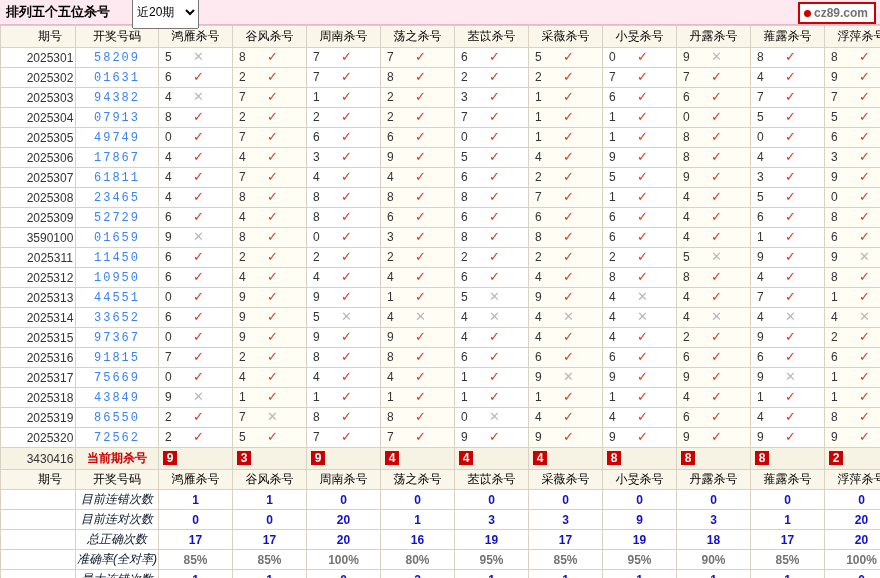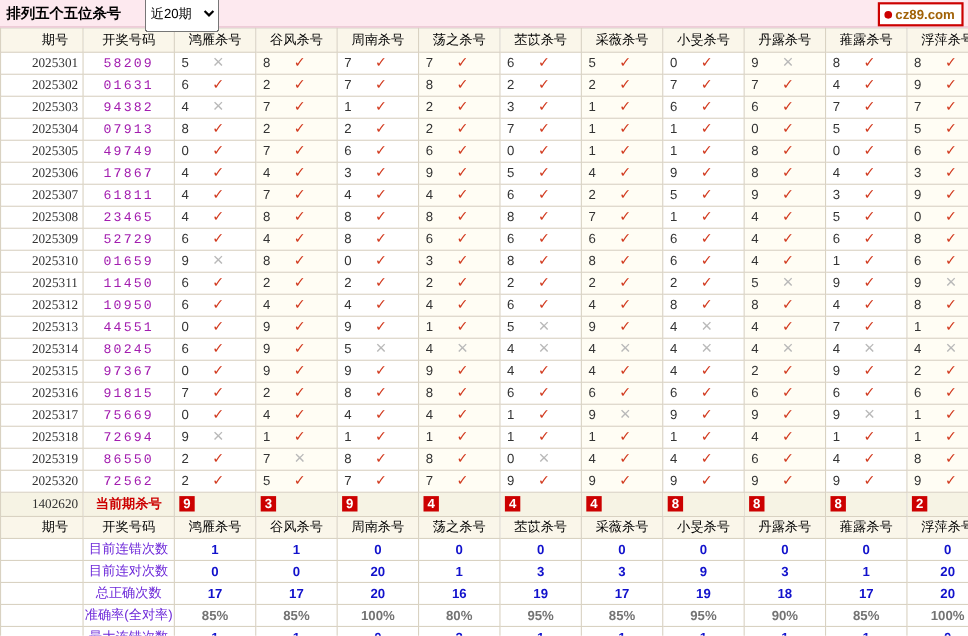--- a/index.html
+++ b/index.html
@@ -36,21 +36,21 @@
     background:#ffffff;
     border:2px solid #cc0000;
     padding:1px 6px 1px 4px;
     display:flex;align-items:center;
     height:16px;
   }
   .logo .dot{
     width:7px;height:7px;border-radius:50%;
     background:#cc0000;margin-right:3px;
   }
-  .logo .txt{color:#a16207;font-weight:bold;font-size:12px;}
+  .logo .txt{color:#737373;font-weight:bold;font-size:12px;}
 
   
   table{
     border-collapse:collapse;
     width:880px;
     table-layout:fixed;
   }
   td,th{
     border:1px solid #d9d2c2;
     padding:0;
@@ -67,26 +67,26 @@
     color:#000;
     font-size:12px;
     height:21px;
   }
   .c-qh{width:50px;padding-left:24px;}
   .c-code{width:82px;}
   .c-grp{width:73px;}
   .c-tj{width:33px;}
 
   .code{
-    color:#a21caf;
+    color:#3b82f6;
     letter-spacing:2px;
     font-family:"Liberation Mono","DejaVu Sans Mono",monospace;
     font-size:12px;
   }
-  .qh{color:#333;font-family:Liberation Serif, serif;}
+  .qh{color:#333;}
   .grpcell{position:relative;height:19px;}
   .grpcell .num{
     position:absolute;left:6px;top:2px;
     color:#333;
   }
   .grpcell .mark{
     position:absolute;left:34px;top:1px;
     font-size:13px;font-weight:bold;
   }
   .ok{color:#d23b20;}
@@ -103,22 +103,23 @@
     font-weight:bold;
     display:inline-block;
     width:14px;height:14px;line-height:14px;
     font-size:12px;
   }
   .cur-cell{position:relative;}
   .cur-cell .cur-num{position:absolute;left:4px;top:3px;}
 
   
   .sum-label{
-    color:#6d28d9;
+    color:#0f172a;
     text-align:center;
+    font-style:italic;
   }
   .sum-val{color:#1111cc;font-weight:bold;}
   .sum-val.red{color:#737373;}
   .sum-row td{height:19px;background:#ffffff;}
   .hdr2 th{background:#faf6ea;}
 </style>
 </head>
 <body>
 
 <div id="app">
@@ -730,21 +731,21 @@
           </td>
           <td class="c-grp alt">
             <div class="grpcell">
               <span class="num">8</span>
               <span class="mark ok">✓</span>
             </div>
           </td>
           <td class="c-tj tj all">全对</td>
         </tr>
         <tr>
-          <td class="qh c-qh">2025310</td>
+          <td class="qh c-qh">3590100</td>
           <td class="code c-code">01659</td>
           <td class="c-grp">
             <div class="grpcell">
               <span class="num">9</span>
               <span class="mark no">✕</span>
             </div>
           </td>
           <td class="c-grp alt">
             <div class="grpcell">
               <span class="num">8</span>
@@ -991,21 +992,21 @@
           <td class="c-grp alt">
             <div class="grpcell">
               <span class="num">1</span>
               <span class="mark ok">✓</span>
             </div>
           </td>
           <td class="c-tj tj">8</td>
         </tr>
         <tr>
           <td class="qh c-qh">2025314</td>
-          <td class="code c-code">80245</td>
+          <td class="code c-code">33652</td>
           <td class="c-grp">
             <div class="grpcell">
               <span class="num">6</span>
               <span class="mark ok">✓</span>
             </div>
           </td>
           <td class="c-grp alt">
             <div class="grpcell">
               <span class="num">9</span>
               <span class="mark ok">✓</span>
@@ -1251,21 +1252,21 @@
           <td class="c-grp alt">
             <div class="grpcell">
               <span class="num">1</span>
               <span class="mark ok">✓</span>
             </div>
           </td>
           <td class="c-tj tj">5</td>
         </tr>
         <tr>
           <td class="qh c-qh">2025318</td>
-          <td class="code c-code">72694</td>
+          <td class="code c-code">43849</td>
           <td class="c-grp">
             <div class="grpcell">
               <span class="num">9</span>
               <span class="mark no">✕</span>
             </div>
           </td>
           <td class="c-grp alt">
             <div class="grpcell">
               <span class="num">1</span>
               <span class="mark ok">✓</span>
@@ -1445,21 +1446,21 @@
           </td>
           <td class="c-grp alt">
             <div class="grpcell">
               <span class="num">9</span>
               <span class="mark ok">✓</span>
             </div>
           </td>
           <td class="c-tj tj all">全对</td>
         </tr>
         <tr class="cur-row">
-          <td class="c-qh qh">1402620</td>
+          <td class="c-qh qh">3430416</td>
           <td class="c-code cur-label">当前期杀号</td>
           <td class="c-grp cur-cell">
             <span class="cur-num">9</span>
           </td>
           <td class="c-grp cur-cell alt">
             <span class="cur-num">3</span>
           </td>
           <td class="c-grp cur-cell">
             <span class="cur-num">9</span>
           </td>

